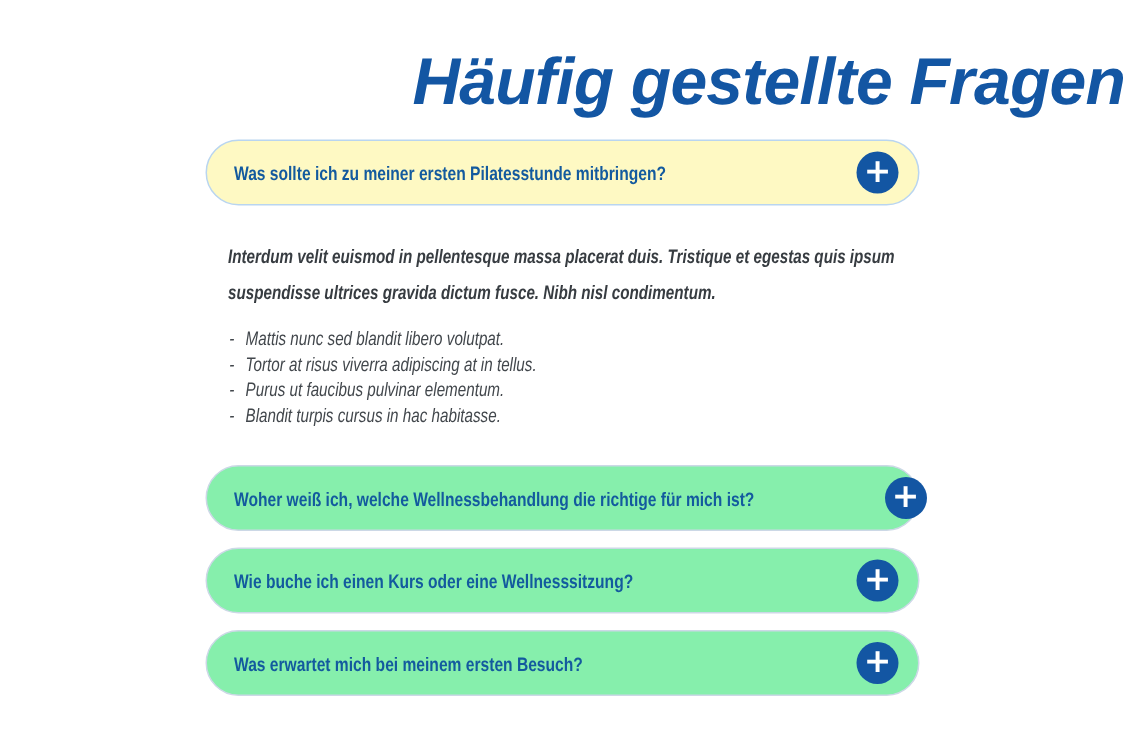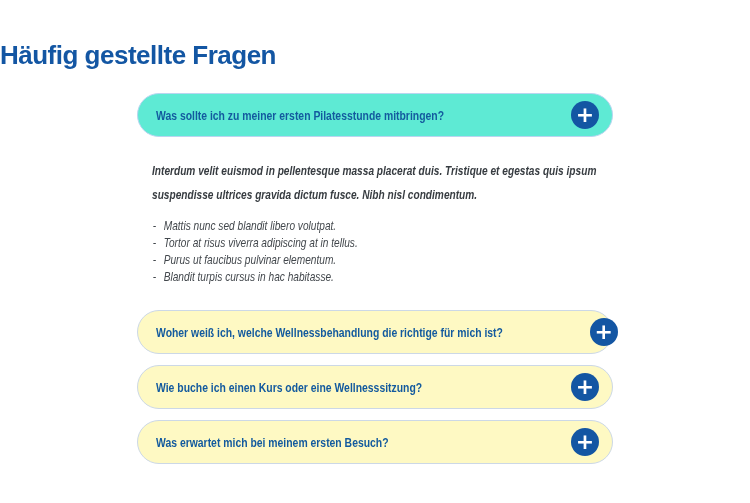--- a/index.html
+++ b/index.html
@@ -11,45 +11,46 @@
   .page {
     position: relative;
     width: 750px;
     height: 503px;
     background: #ffffff;
     overflow: hidden;
   }
   .page-title {
     margin: 0;
     padding-top: 37px;
-    text-align: left;
-    font-size: 26px;
+    text-align: right;
+    font-size: 44px;
     line-height: 36px;
     font-weight: 700;
     letter-spacing: -0.5px;
     color: #1356a3;
+    font-style: italic;
   }
   .faq {
     width: 476px;
     margin: 20px auto 0;
   }
   .pill {
     display: flex;
     align-items: center;
     width: 100%;
     height: 44px;
     box-sizing: border-box;
     border-radius: 22px;
     padding: 0 13px 0 18px;
-    background: #fef9c3;
+    background: #86efac;
     border: 1px solid #ccd8e6;
     cursor: pointer;
   }
   .pill.expanded {
-    background: #5eead4;
+    background: #fef9c3;
     border-color: #b9d5f0;
   }
   .faq-item.collapsed { margin-bottom: 11px; }
   .question {
     font-size: 13px;
     font-weight: 700;
     color: #135a9e;
     white-space: nowrap;
     transform: scaleX(0.8);
     transform-origin: left center;

